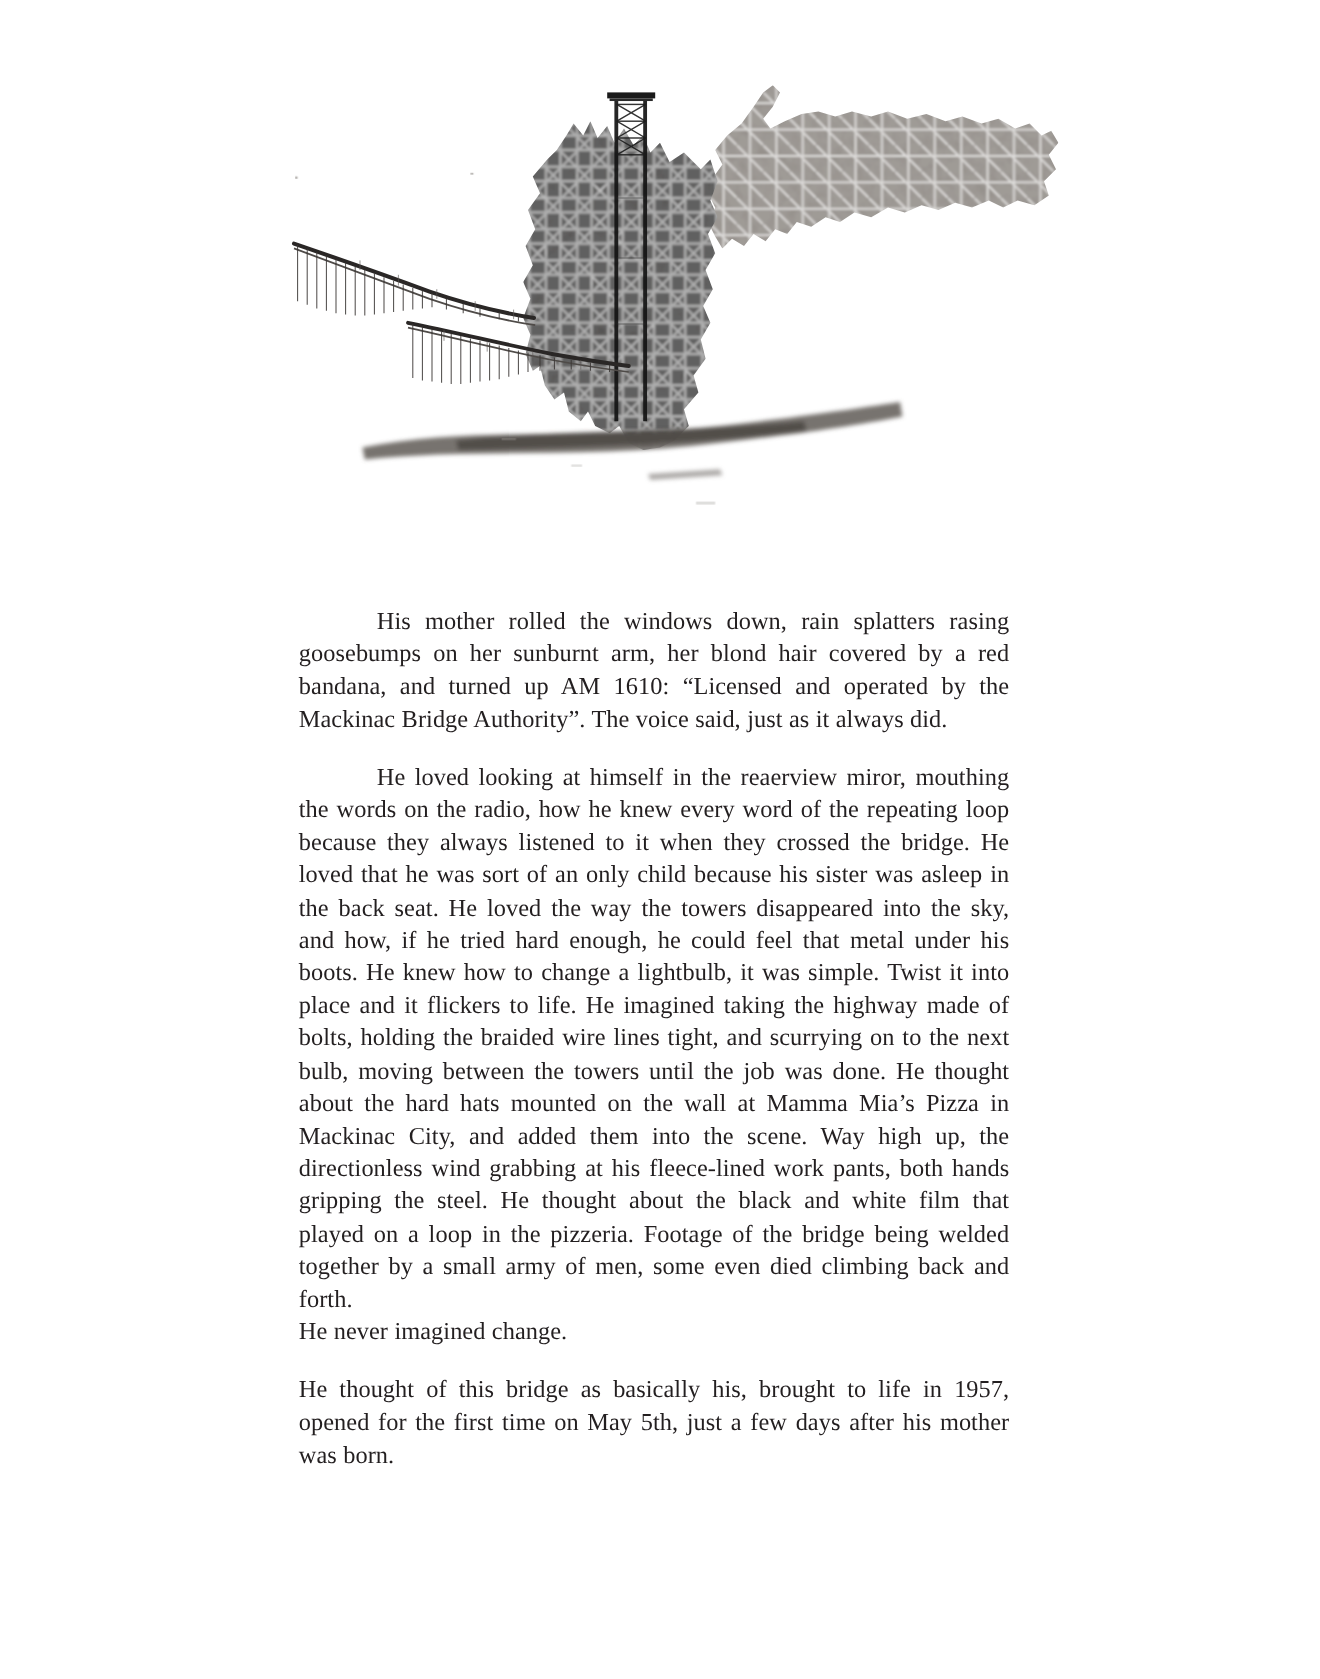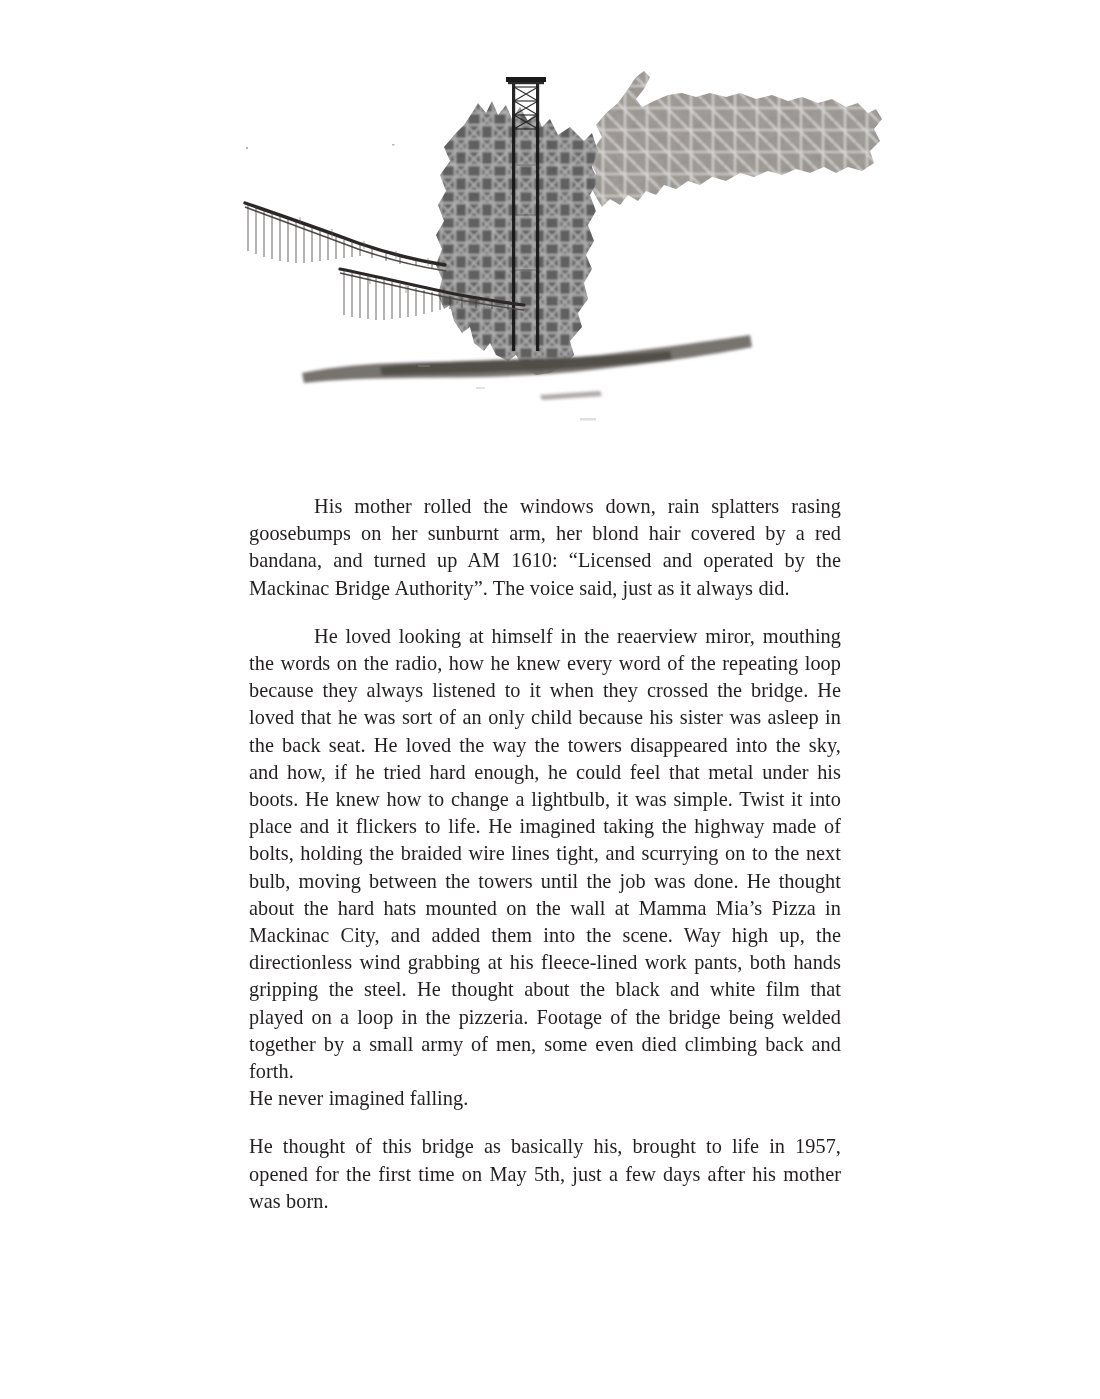--- a/index.html
+++ b/index.html
@@ -27,21 +27,21 @@
   #artwork svg {
     display: block;
     width: 660px;
     height: 380px;
   }
 
   
   #prose {
     position: absolute;
     left: 249px;
-    top: 493px;
+    top: 505px;
     width: 592px;
   }
   .para {
     font-size: 20.3px;
     line-height: 27.2px;
     text-align: justify;
     text-justify: inter-word;
     margin: 0 0 21px 0;
     hyphens: none;
     letter-spacing: 0.05px;
@@ -245,15 +245,15 @@
       <rect x="178" y="310" width="12" height="2" opacity="0.5"></rect>
       <rect x="340" y="363" width="16" height="2.5" opacity="0.45"></rect>
       <rect x="236" y="332" width="9" height="2" opacity="0.4"></rect>
     </g>
   </svg>
 </div>
 
 <div id="prose">
   <p class="para indent">His mother rolled the windows down, rain splatters rasing goosebumps on her sunburnt arm, her blond hair covered by a red bandana, and turned up AM 1610: “Licensed and operated by the Mackinac Bridge Authority”. The voice said, just as it always did.</p>
   <p class="para indent tight">He loved looking at himself in the reaerview miror, mouthing the words on the radio, how he knew every word of the repeating loop because they always listened to it when they crossed the bridge. He loved that he was sort of an only child because his sister was asleep in the back seat. He loved the way the towers disappeared into the sky, and how, if he tried hard enough, he could feel that metal under his boots. He knew how to change a lightbulb, it was simple. Twist it into place and it flickers to life. He imagined taking the highway made of bolts, holding the braided wire lines tight, and scurrying on to the next bulb, moving between the towers until the job was done. He thought about the hard hats mounted on the wall at Mamma Mia’s Pizza in Mackinac City, and added them into the scene. Way high up, the directionless wind grabbing at his fleece-lined work pants, both hands gripping the steel. He thought about the black and white film that played on a loop in the pizzeria. Footage of the bridge being welded together by a small army of men, some even died climbing back and forth.</p>
-  <p class="para">He never imagined falling.</p>
+  <p class="para">He never imagined change.</p>
   <p class="para">He thought of this bridge as basically his, brought to life in 1957, opened for the first time on May 5th, just a few days after his mother was born.</p>
 </div>
 
 </body></html>

